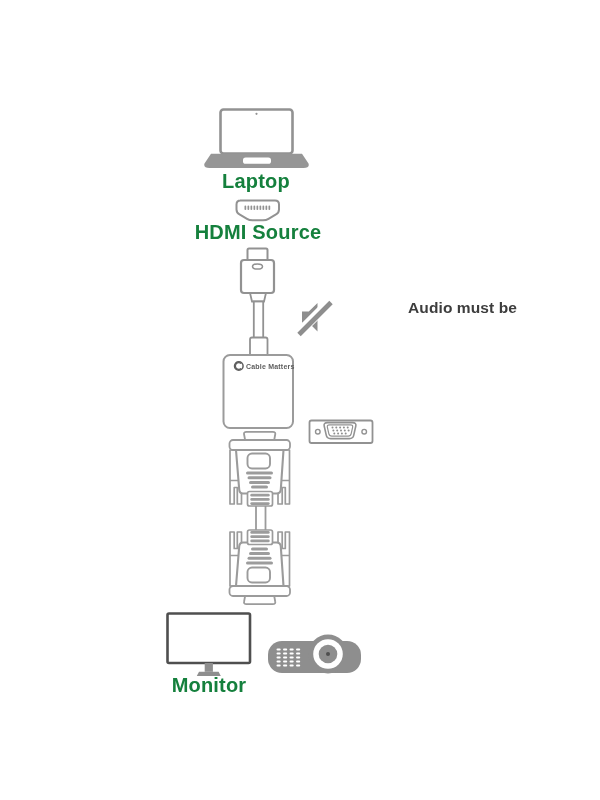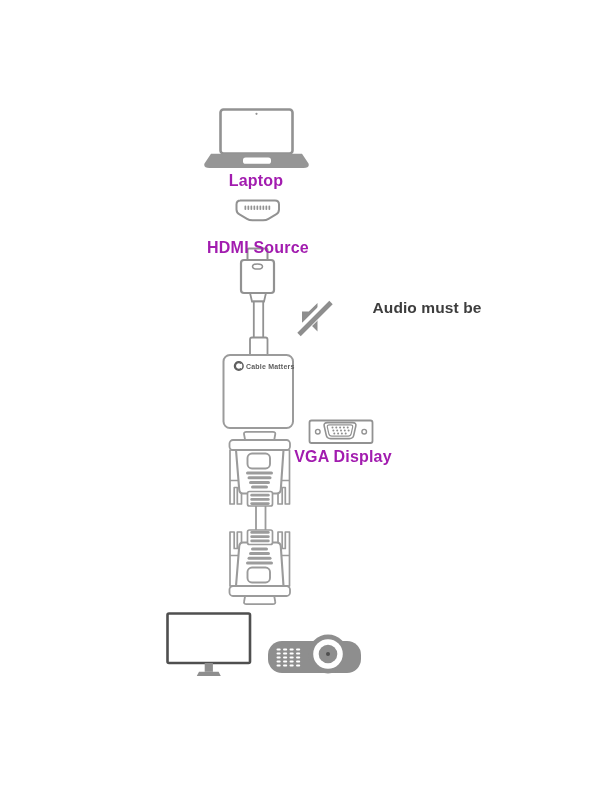--- a/index.html
+++ b/index.html
@@ -3,26 +3,26 @@
 <meta charset="utf-8">
 <style>
   html,body{margin:0;padding:0;}
   body{
     width:600px;height:800px;background:#ffffff;overflow:hidden;
     font-family:"Liberation Sans", sans-serif;
   }
   .canvas{position:relative;width:600px;height:800px;background:#ffffff;}
   .diagram-svg{position:absolute;left:0;top:0;}
   .lbl{
-    position:absolute;color:#a21caf;font-weight:bold;font-size:16px;
+    position:absolute;color:#15803d;font-weight:bold;font-size:20px;
     text-align:center;letter-spacing:.2px;line-height:16px;
   }
   .note{
     position:absolute;color:#3d3d3d;font-weight:bold;font-size:15.5px;
-    text-align:center;line-height:17.5px;letter-spacing:.1px;
+    text-align:right;line-height:17.5px;letter-spacing:.1px;
   }
   .brand-text{
     position:absolute;color:#5d5d5d;font-weight:bold;font-size:7px;
     letter-spacing:.2px;line-height:10px;
   }
 </style>
 </head>
 <body>
 
 <div class="canvas">
@@ -162,24 +162,24 @@
         <rect x="276.5" y="664.4" width="4.2" height="2" rx="1"></rect>
           <rect x="283" y="664.4" width="4.2" height="2" rx="1"></rect>
           <rect x="289.5" y="664.4" width="4.2" height="2" rx="1"></rect>
           <rect x="296" y="664.4" width="4.2" height="2" rx="1"></rect>
       </g>
     </g>
   </svg>
 
   <div class="lbl" style="left:196px;top:173px;width:120px;">Laptop</div>
 
-  <div class="lbl" style="left:178px;top:240px;width:160px;">HDMI Source</div>
+  <div class="lbl" style="left:178px;top:224px;width:160px;">HDMI Source</div>
 
   <div class="note" style="left:337px;top:299px;width:180px;">
     <span>Audio must be</span><br>
   </div>
 
-  <div class="lbl" style="left:263px;top:449px;width:160px;">VGA Display</div>
 
+  <div class="lbl" style="left:149px;top:677px;width:120px;">Monitor</div>
 
 
   <div class="brand-text" style="left:246px;top:361.5px;width:60px;">Cable Matters</div>
 </div>
 
 </body></html>

